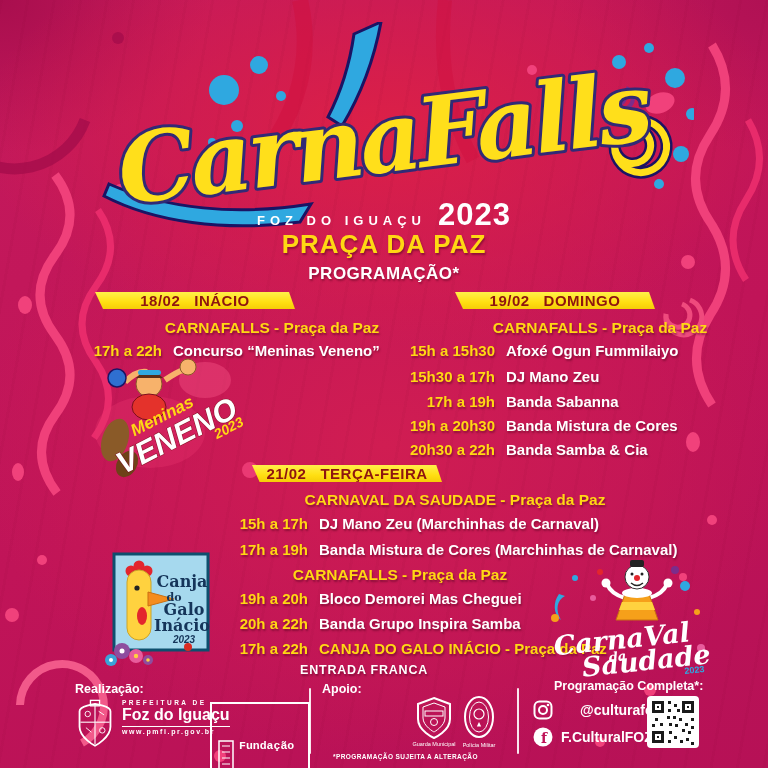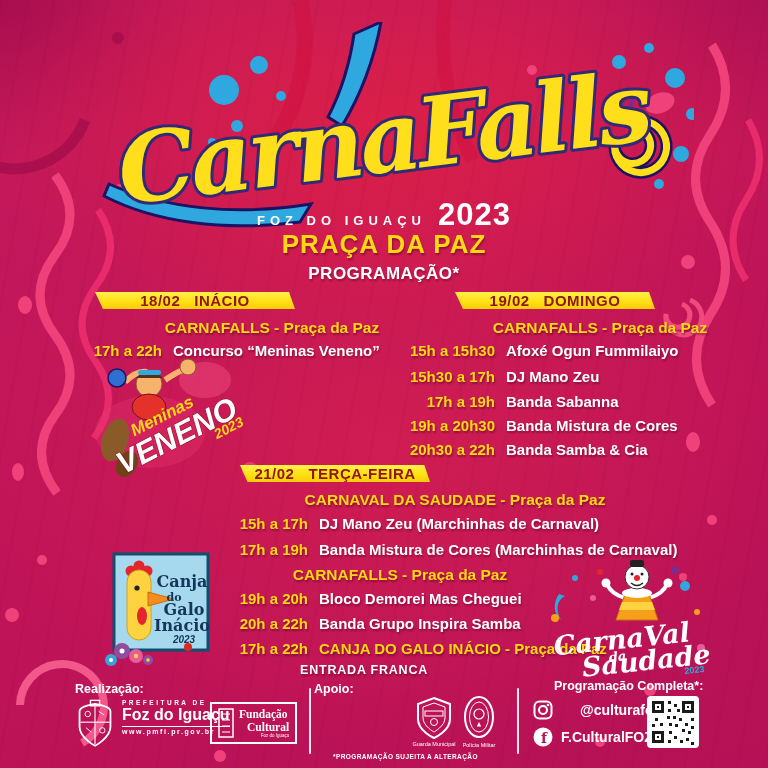--- a/index.html
+++ b/index.html
@@ -37,21 +37,21 @@
   .free-entry{color:#fff;font-weight:800;font-size:12.5px;letter-spacing:.8px;text-shadow:1px 2px 2px rgba(70,0,25,.45);}
   
   .f-label{color:#fff;font-weight:800;font-size:12.5px;}
   .divider{width:2px;background:rgba(255,255,255,.9);border-radius:2px;}
   .pref-block{display:flex;align-items:flex-start;}
   .pref-text{margin-left:7px;color:#fff;}
   .pref-top{font-size:6.5px;font-weight:700;letter-spacing:2.5px;}
   .pref-name{font-size:16px;font-weight:900;line-height:1.05;margin-top:1px;}
   .pref-url{font-size:7px;font-weight:700;letter-spacing:1.6px;border-top:1px solid #fff;margin-top:2px;padding-top:1px;}
   .fund-box{display:flex;align-items:center;gap:5px;border:2px solid #fff;padding:4px 6px;}
-  .fund-name{font-family:Liberation Serif, serif;color:#fff;font-weight:700;font-size:11.5px;line-height:1.05;}
+  .fund-name{font-family:Liberation Mono, monospace;color:#fff;font-weight:700;font-size:11.5px;line-height:1.05;margin-top:32px;}
   .fund-sub{font-size:4.5px;color:#fff;text-align:right;}
   .foz-name{color:#fff;font-size:22px;font-weight:900;font-style:italic;letter-spacing:-.5px;line-height:1;}
   .foz-sub{color:#fff;font-size:6.5px;font-style:italic;line-height:1.25;margin-top:2px;}
   .badge-label{color:#fff;font-size:5.5px;text-align:center;}
   .social-row{display:flex;align-items:center;gap:8px;}
   .social-text{color:#fff;font-weight:700;font-size:14px;}
   .disclaimer{color:#fff;font-weight:700;font-size:6.5px;letter-spacing:.4px;}
 </style>
 </head>
 <body>
@@ -145,21 +145,21 @@
   </div>
   <div class="layer event-row" style="left:385px;top:417px;">
     <span class="etime" style="width:110px;">19h a 20h30</span>
     <span class="ename">Banda Mistura de Cores</span>
   </div>
   <div class="layer event-row" style="left:385px;top:441px;">
     <span class="etime" style="width:110px;">20h30 a 22h</span>
     <span class="ename">Banda Samba &amp; Cia</span>
   </div>
 
-  <div class="layer banner" style="left:240px;top:465px;width:190px;align-items:flex-end;">
+  <div class="layer banner" style="left:252px;top:465px;width:190px;align-items:flex-end;">
     <span>21/02</span>
     <span>TERÇA-FEIRA</span>
   </div>
   <div class="layer yellow-heading" style="left:280px;top:491px;width:350px;">CARNAVAL DA SAUDADE - Praça da Paz</div>
   <div class="layer event-row" style="left:225px;top:515px;">
     <span class="etime" style="width:83px;">15h a 17h</span>
     <span class="ename">DJ Mano Zeu (Marchinhas de Carnaval)</span>
   </div>
   <div class="layer event-row" style="left:225px;top:541px;">
     <span class="etime" style="width:83px;">17h a 19h</span>
@@ -284,21 +284,21 @@
     </svg>
     <div>
       <div class="fund-name">Fundação</div>
       <div class="fund-name" style="padding-left:8px;">Cultural</div>
       <div class="fund-sub">Foz do Iguaçu</div>
     </div>
   </div>
 
   <div class="layer divider" style="left:309px;top:688px;height:66px;"></div>
 
-  <div class="layer f-label" style="left:314px;top:682px;">Apoio:</div>
+  <div class="layer f-label" style="left:322px;top:682px;">Apoio:</div>
 
   <svg class="layer" style="left:416px;top:696px;" width="36" height="44" viewBox="0 0 36 44">
     <path d="M18,2 L34,8 V23 C34,35 18,42 18,42 C18,42 2,35 2,23 V8 Z" fill="none" stroke="#ffffff" stroke-width="2"></path>
     <path d="M18,7 L29,11 V22 C29,30 18,36 18,36 C18,36 7,30 7,22 V11 Z" fill="none" stroke="#ffffff" stroke-width="1"></path>
     <rect x="9" y="15" width="18" height="5" fill="none" stroke="#ffffff" stroke-width="1"></rect>
     <circle cx="18" cy="26" r="3.5" fill="none" stroke="#ffffff" stroke-width="1"></circle>
   </svg>
   <div class="layer badge-label" style="left:408px;top:741px;width:52px;">Guarda Municipal</div>
 
   <svg class="layer" style="left:462px;top:695px;" width="34" height="46" viewBox="0 0 34 46">

